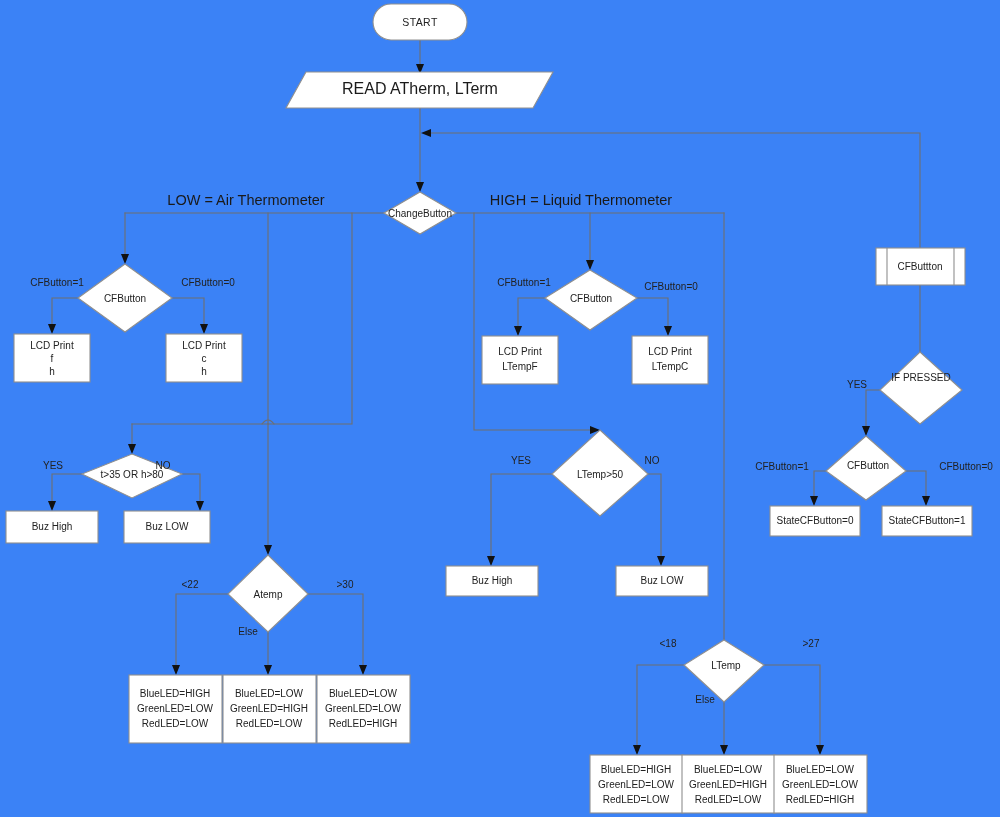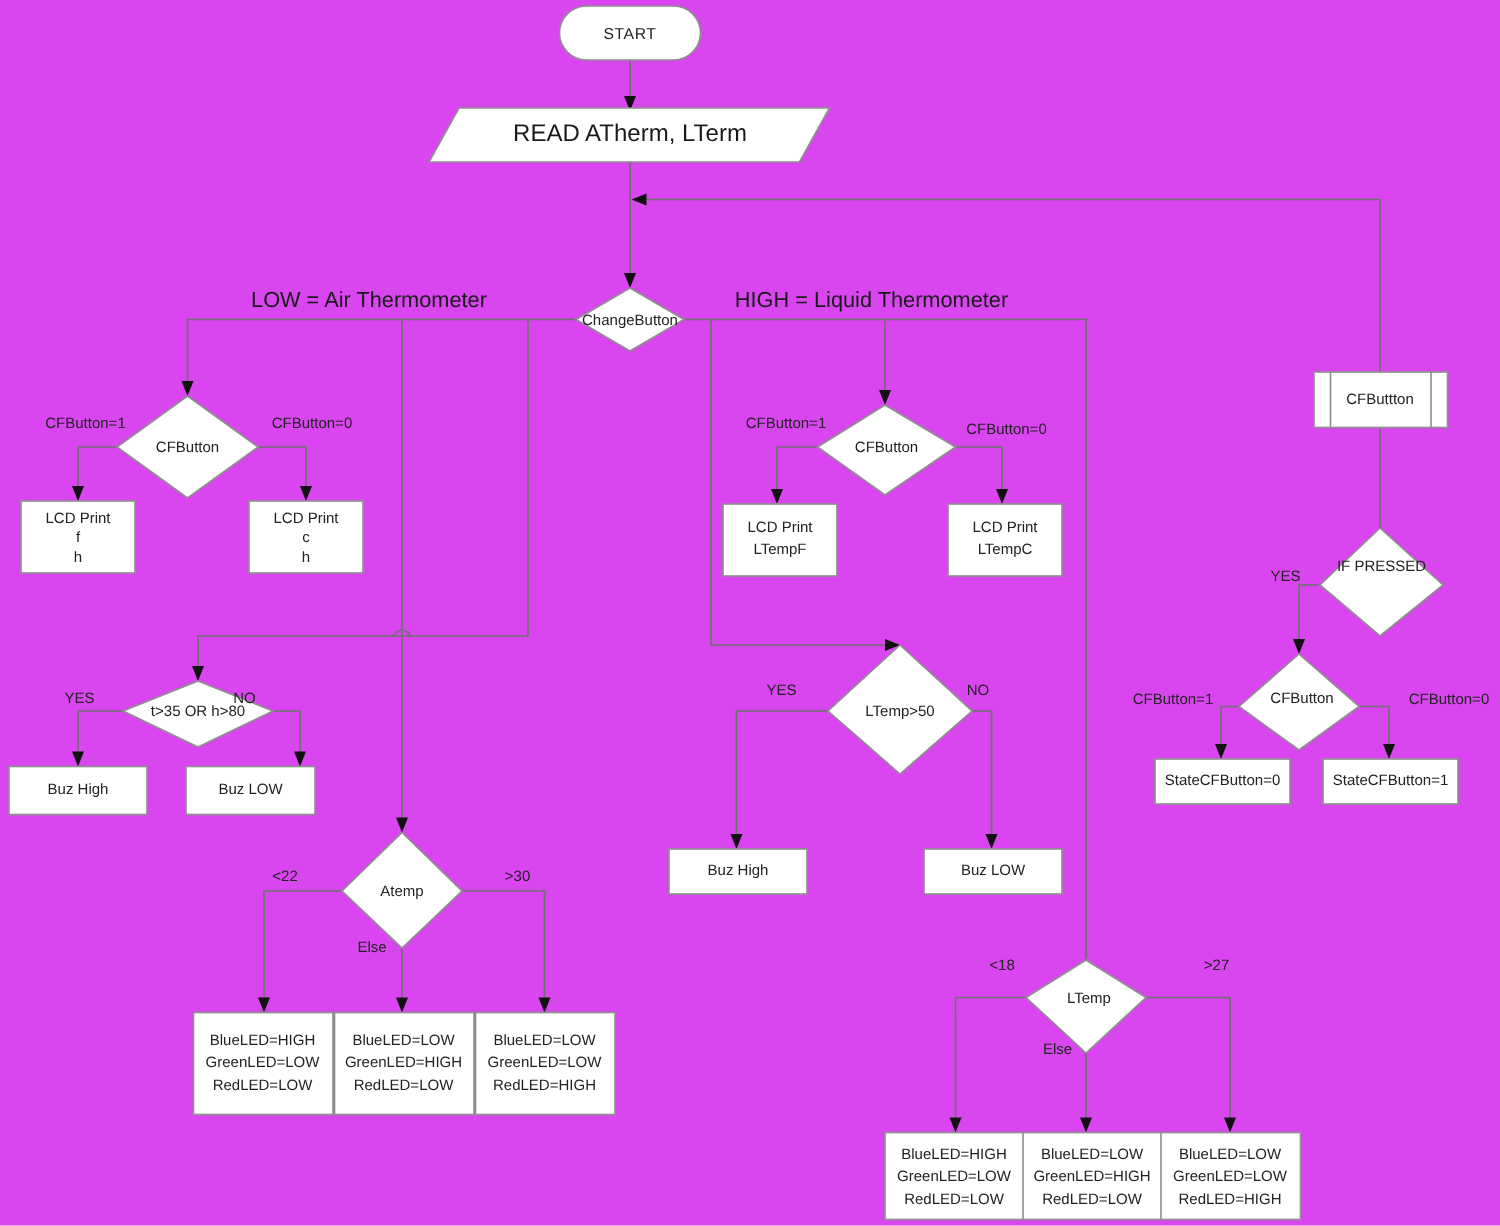--- a/index.html
+++ b/index.html
@@ -11,21 +11,21 @@
   body {
     width: 1000px;
     height: 817px;
     font-family: "Liberation Sans", sans-serif;
     overflow: hidden;
   }
   #chart-root {
     position: relative;
     width: 1000px;
     height: 817px;
-    background: #d946ef;
+    background: #3b82f6;
   }
   svg#flow {
     display: block;
     width: 1000px;
     height: 817px;
   }
   .shape {
     fill: #ffffff;
     stroke: #8f8f8f;
     stroke-width: 1.1;

